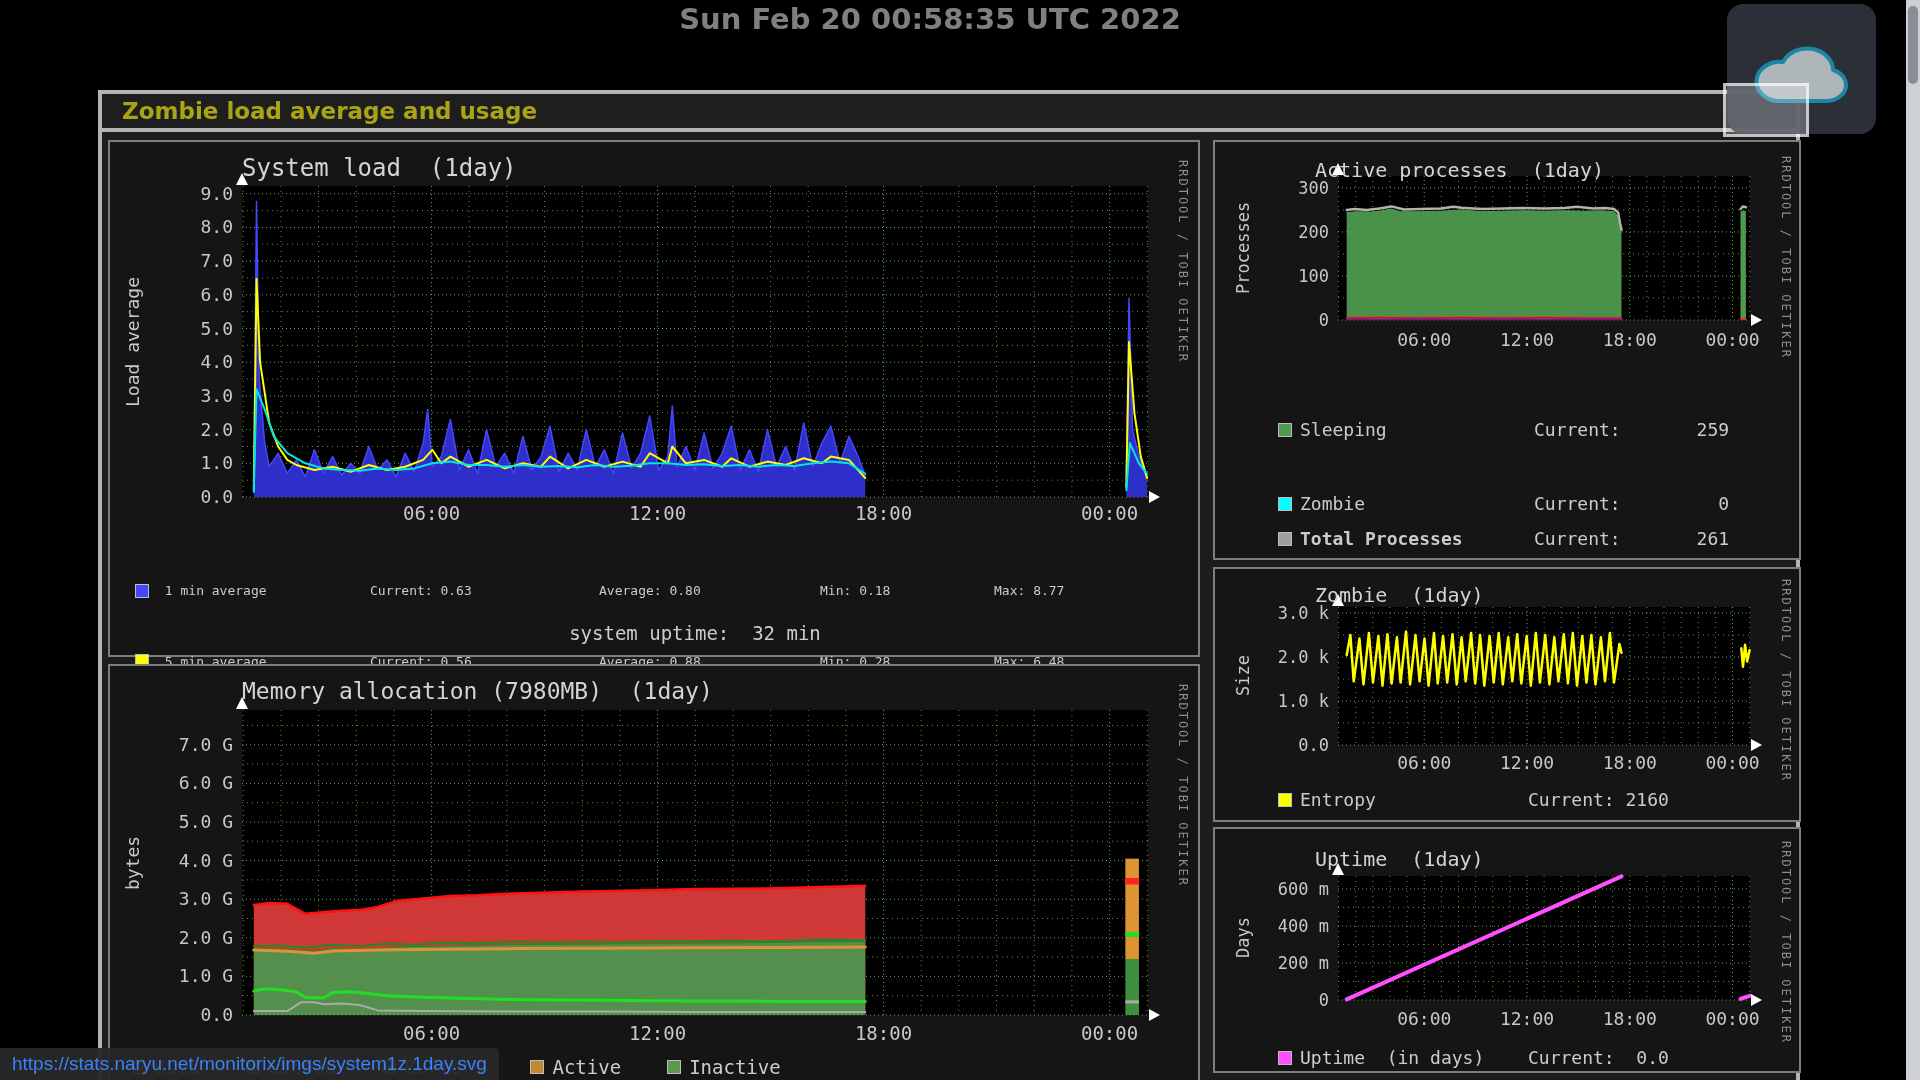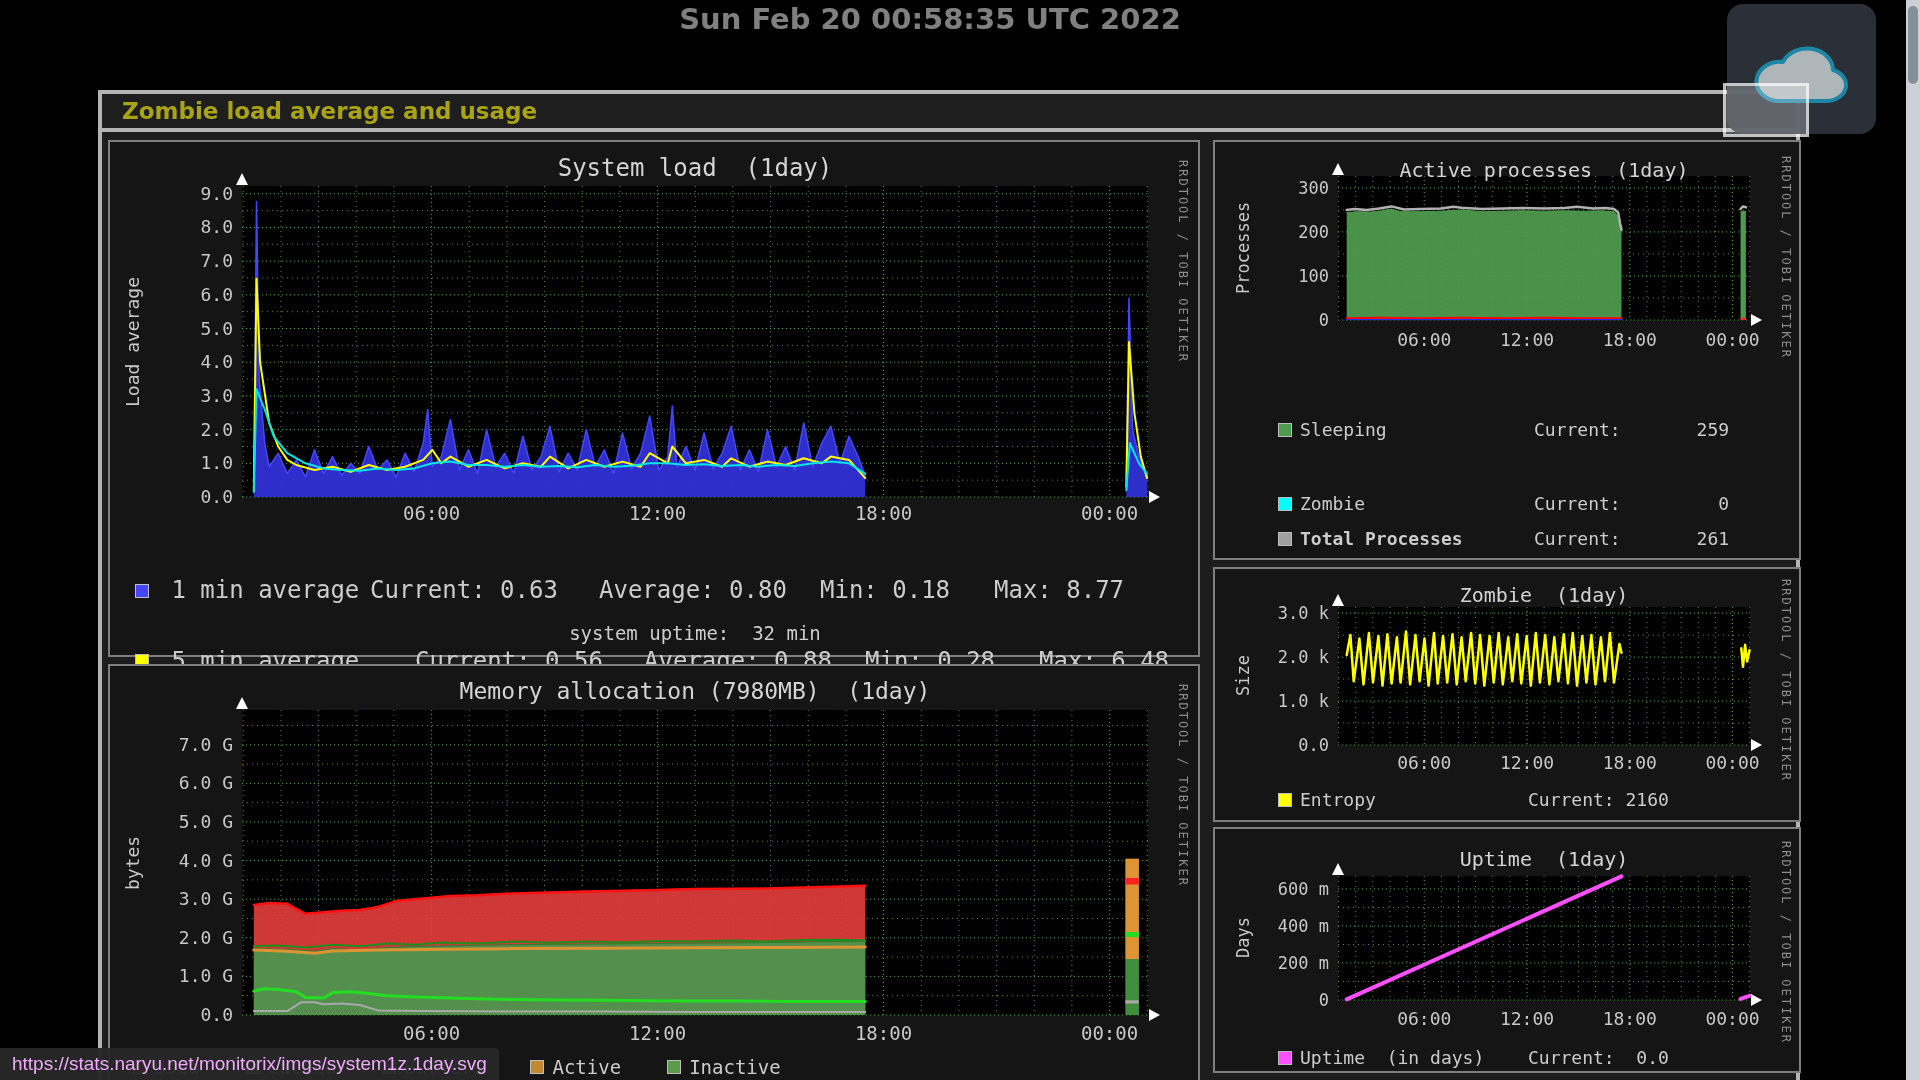--- a/index.html
+++ b/index.html
@@ -9,33 +9,33 @@
        font-family:"DejaVu Sans",sans-serif;font-weight:bold;font-size:29px;color:#808080;}
   
   #frame{position:absolute;left:98px;top:90px;width:1702px;height:1000px;
          border:4px solid #b4b4b4;background:#1d1d1d;box-sizing:border-box;}
   #titlebar{height:34px;background:#1e1e1e;border-bottom:4px solid #b4b4b4;
             display:flex;align-items:center;padding-left:20px;}
   #titlebar .t{font-family:"DejaVu Sans",sans-serif;font-weight:bold;font-size:23px;color:#aaa414;}
   
   .panel{position:absolute;background:#151515;border:2px solid #7e7e7e;box-sizing:border-box;}
   .panel svg{position:absolute;left:0;top:0;}
-  .ctitle{position:absolute;text-align:center;color:#d4d4d4;white-space:pre;}
+  .ctitle{position:absolute;color:#d4d4d4;white-space:pre;}
   .ylab{position:absolute;color:#c8c8c8;transform:rotate(180deg);
         writing-mode:vertical-rl;text-align:center;}
   .wm{position:absolute;writing-mode:vertical-rl;font-size:12px;letter-spacing:2px;color:#8d8d8d;white-space:pre;}
   .gmin{stroke:#8f8f2e;stroke-dasharray:1 4;stroke-width:1;opacity:.9;}
   .gmaj{stroke:#55b055;stroke-dasharray:1 3;stroke-width:1;}
   .tick{fill:#c8c8c8;}
   .leg{position:absolute;white-space:pre;}
   .lrow{display:flex;align-items:center;}
   .sw{display:inline-block;width:14px;height:14px;border:1px solid #bdbdbd;box-sizing:border-box;margin-right:8px;flex:0 0 auto;}
   
   #statusbar{position:absolute;left:0;bottom:0;height:32px;background:rgba(40,40,40,.96);
-     color:#f0abfc;font-family:"Liberation Sans",sans-serif;font-size:19px;
+     color:#3b82f6;font-family:"Liberation Sans",sans-serif;font-size:19px;
      display:flex;align-items:center;padding:0 12px;border-top-right-radius:4px;z-index:30;}
   
   #cloudbtn{position:absolute;left:1727px;top:4px;width:149px;height:130px;border-radius:16px;
      background:rgba(44,50,59,.95);display:flex;align-items:center;justify-content:center;z-index:20;}
   #selrect{position:absolute;left:1723px;top:83px;width:86px;height:54px;z-index:21;
      background:rgba(255,255,255,.25);border:3px solid rgba(255,255,255,.65);box-sizing:border-box;}
   
   #sbtrack{position:absolute;right:0;top:0;width:14px;height:1080px;background:#cdd1d5;z-index:40;}
   #sbthumb{position:absolute;right:2px;top:6px;width:10px;height:78px;background:#868e96;border-radius:5px;}
 </style>
@@ -120,33 +120,33 @@
         <text x="123" y="91.4442036836403" text-anchor="end" class="tick" font-size="18">8.0</text>
         <text x="123" y="57.749729144095355" text-anchor="end" class="tick" font-size="18">9.0</text>
         <text x="321.6258" y="378" text-anchor="middle" class="tick" font-size="19">06:00</text>
         <text x="547.5822000000001" y="378" text-anchor="middle" class="tick" font-size="19">12:00</text>
         <text x="773.5386" y="378" text-anchor="middle" class="tick" font-size="19">18:00</text>
         <text x="999.5856" y="378" text-anchor="middle" class="tick" font-size="19">00:00</text>
       </svg>
     <div class="ctitle" style="left:132px;top:12px;width:906px;font-size:24px;">System load  (1day)</div>
     <div class="ylab" style="left:12px;top:44px;height:311px;font-size:18px;">Load average</div>
     <div class="wm" style="right:8px;top:18px;">RRDTOOL / TOBI OETIKER</div>
-    <div class="leg" style="left:25px;top:390px;font-size:24px;line-height:23.5px;">
+    <div class="leg" style="left:25px;top:390px;font-size:13px;line-height:23.5px;">
       <div class="lrow">
         <span class="sw" style="background: rgb(70, 70, 255);"></span>
         <span style="width:213px;"> 1 min average</span>
         <span style="width:229px;">Current: 0.63</span>
         <span style="width:221px;">Average: 0.80</span>
         <span style="width:174px;">Min: 0.18</span>
         <span>Max: 8.77</span>
       </div>
       <div class="lrow">
         <span class="sw" style="background: rgb(255, 255, 0);"></span>
         <span style="width:213px;"> 5 min average</span>
-        <span style="width:229px;margin-left:45px;">Current: 0.56</span>
+        <span style="width:229px;">Current: 0.56</span>
         <span style="width:221px;">Average: 0.88</span>
         <span style="width:174px;">Min: 0.28</span>
         <span>Max: 6.48</span>
       </div>
       <div class="lrow">
         <span class="sw" style="background: rgb(0, 230, 230);"></span>
         <span style="width:213px;">15 min average</span>
         <span style="width:229px;">Current: 0.69</span>
         <span style="width:221px;">Average: 0.86</span>
         <span style="width:174px;">Min: 0.51</span>

